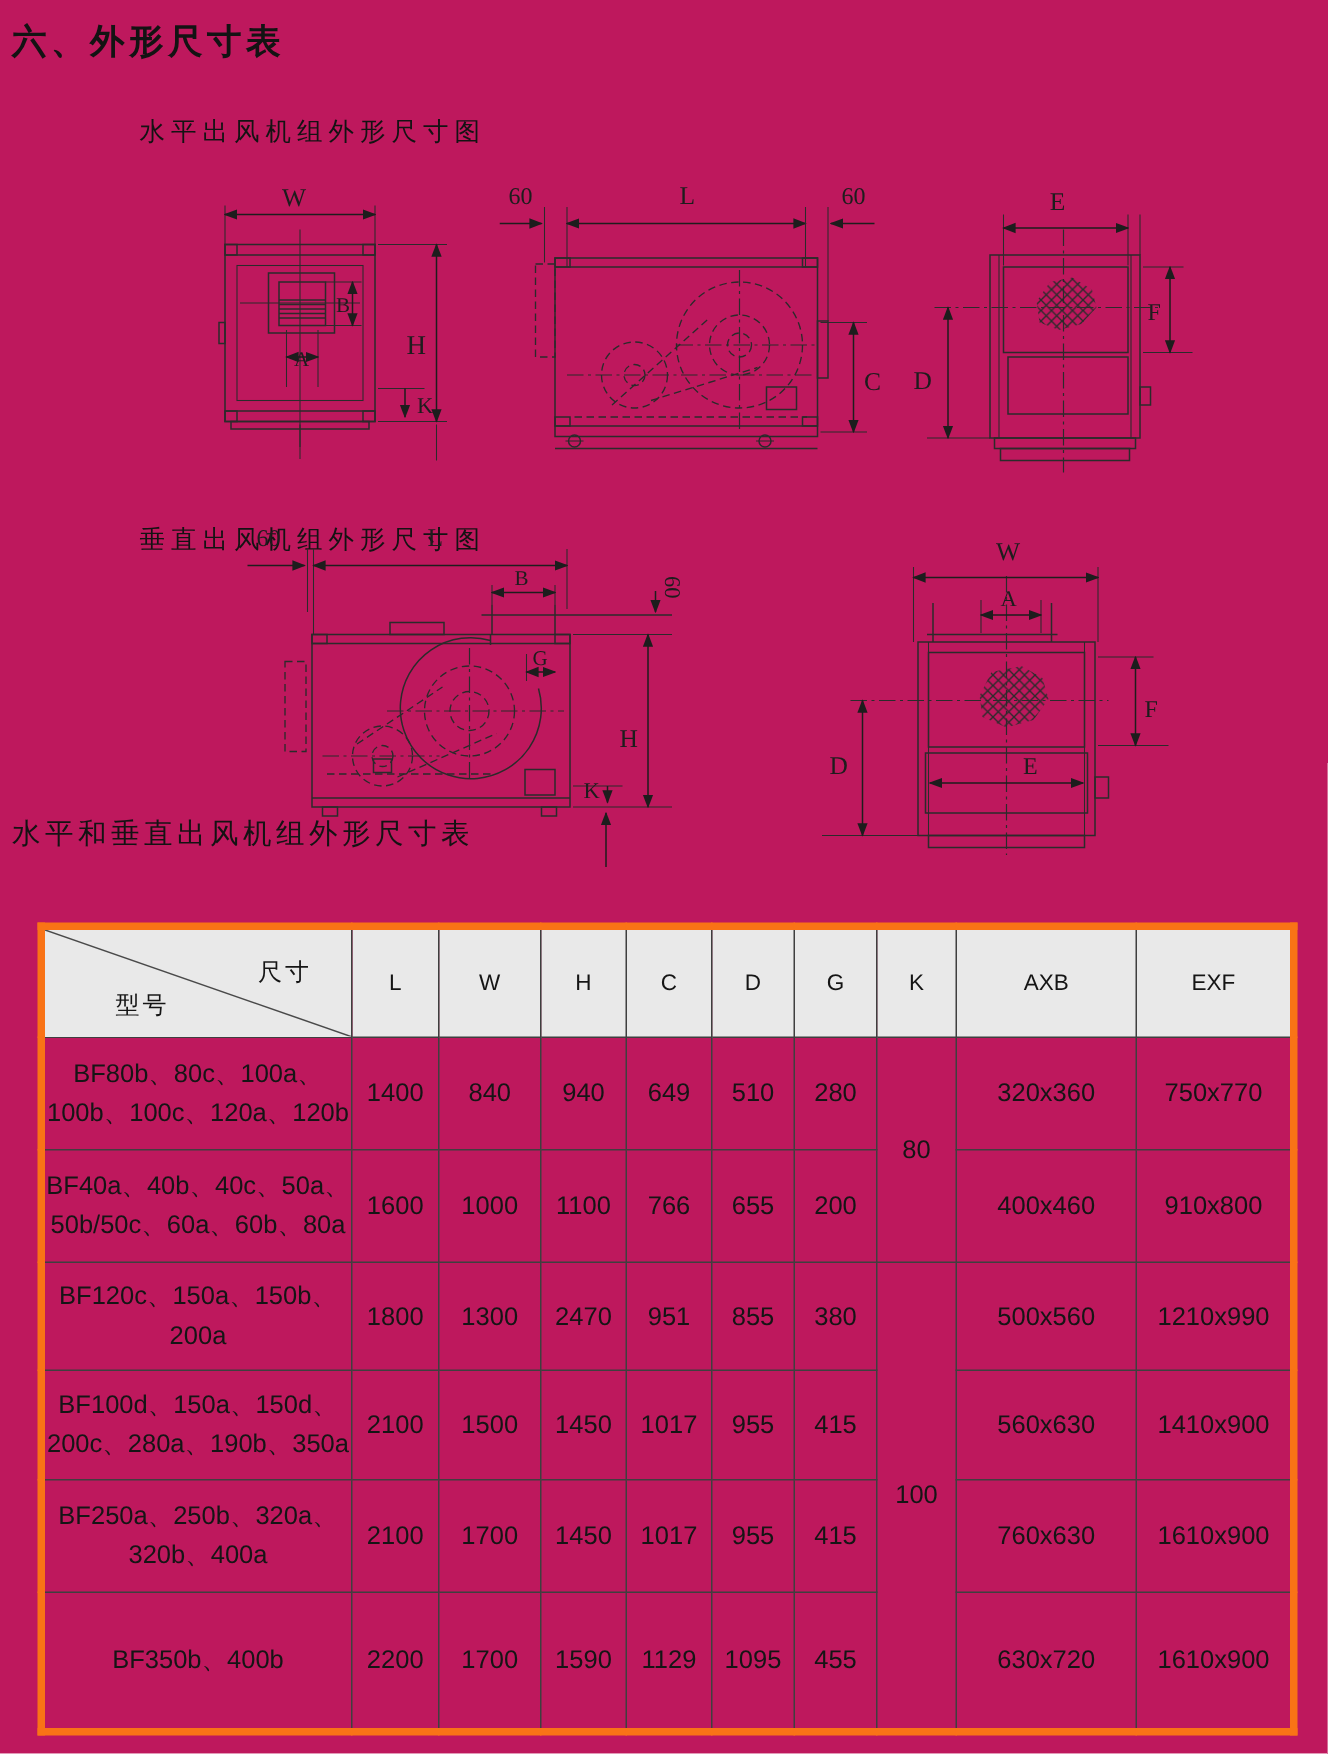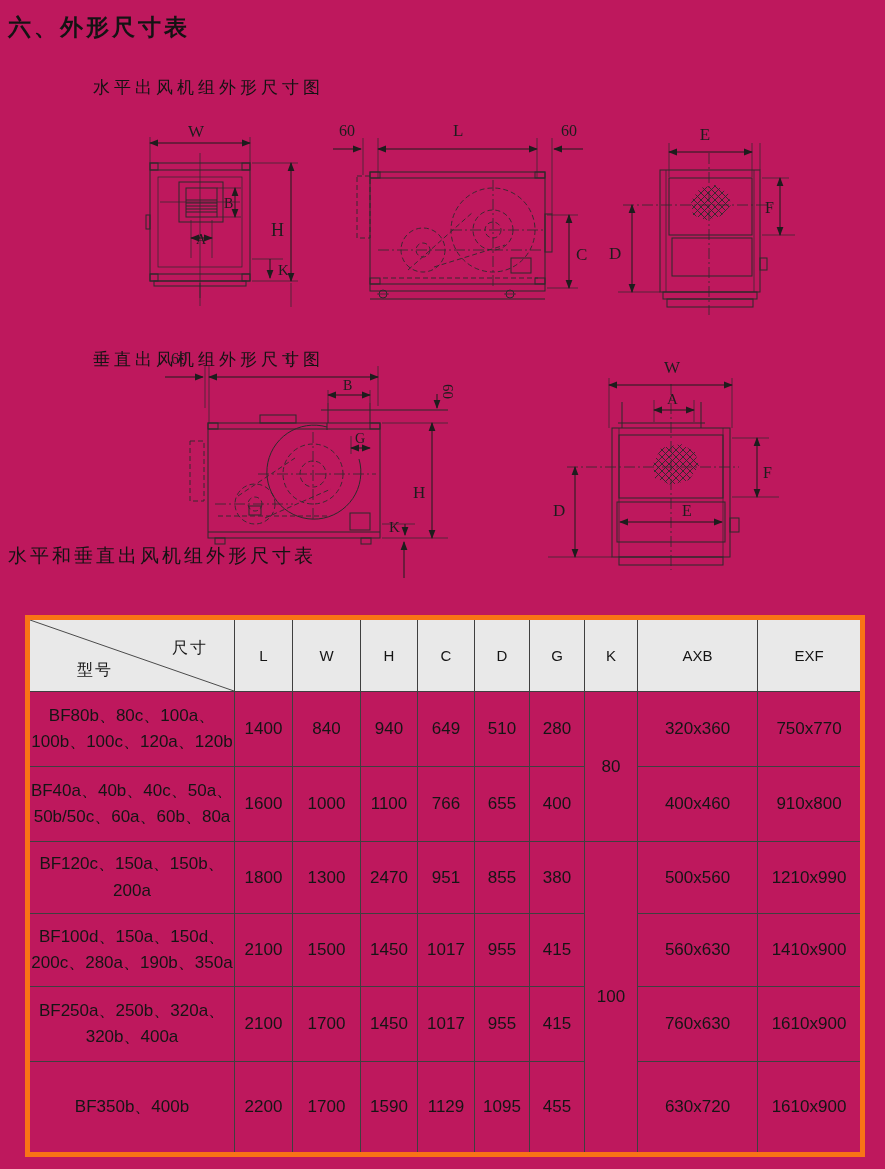--- a/index.html
+++ b/index.html
@@ -335,21 +335,21 @@
       <td>320x360</td>
       <td>750x770</td>
     </tr>
     <tr style="height:75px">
       <td class="model">BF40a、40b、40c、50a、50b/50c、60a、60b、80a</td>
       <td>1600</td>
       <td>1000</td>
       <td>1100</td>
       <td>766</td>
       <td>655</td>
-      <td>400</td>
+      <td>200</td>
       <td>400x460</td>
       <td>910x800</td>
     </tr>
     <tr style="height:72px">
       <td class="model">BF120c、150a、150b、200a</td>
       <td>1800</td>
       <td>1300</td>
       <td>2470</td>
       <td>951</td>
       <td>855</td>

